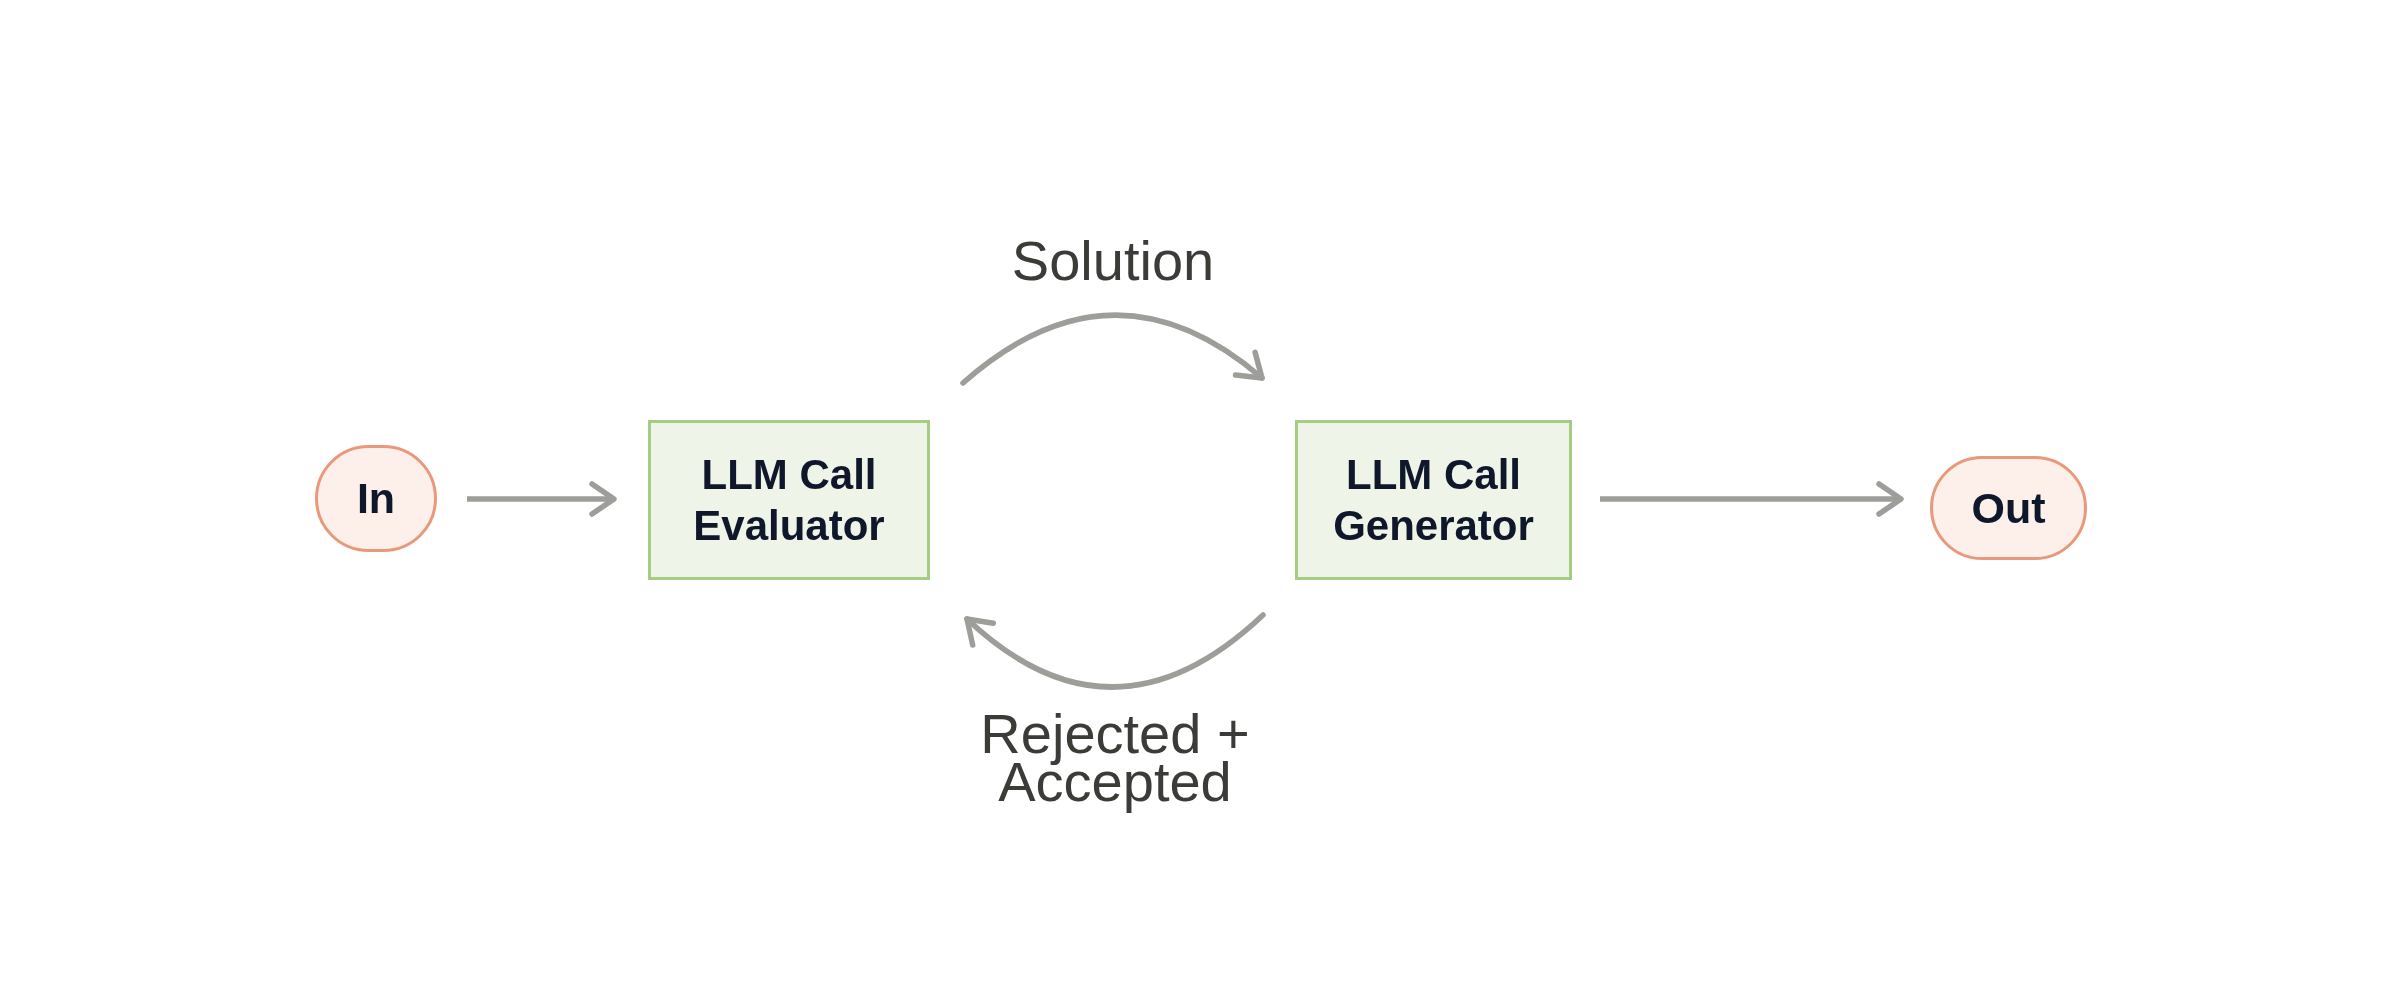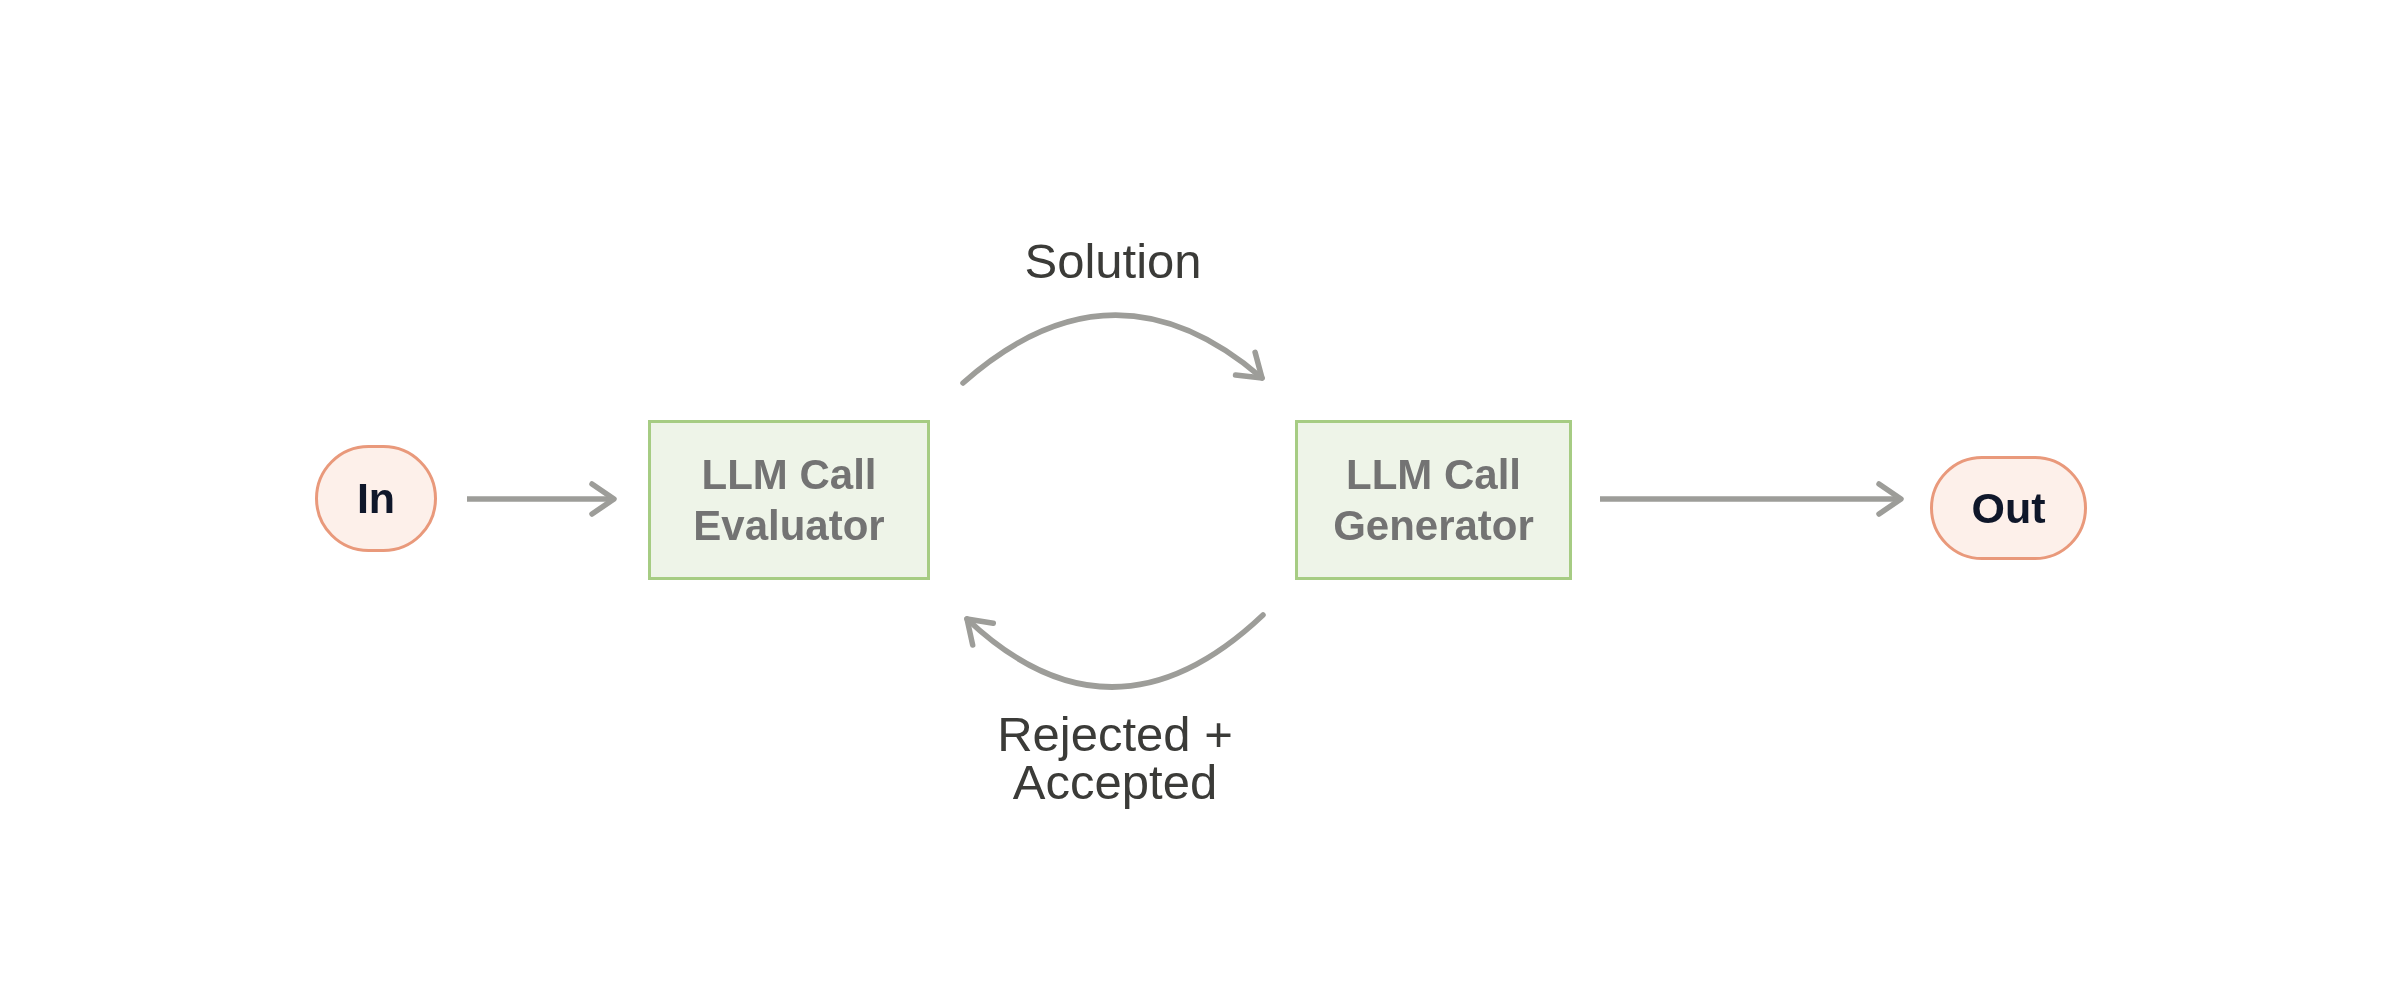--- a/index.html
+++ b/index.html
@@ -47,41 +47,41 @@
   .node-out {
     left: 1930px;
     top: 456px;
     width: 157px;
     height: 104px;
     border-radius: 52px;
   }
   .process {
     background: #eef4e8;
     border: 3px solid #a6cc83;
-    color: #737373;
+    color: #0f172a;
     font-weight: bold;
     font-size: 42px;
     line-height: 51px;
   }
   .node-generator {
     left: 648px;
     top: 420px;
     width: 282px;
     height: 160px;
   }
   .node-evaluator {
     left: 1295px;
     top: 420px;
     width: 277px;
     height: 160px;
   }
   .edge-label {
     position: absolute;
     color: #3b3b38;
-    font-size: 49px;
+    font-size: 56px;
     line-height: 48px;
     text-align: center;
     width: 440px;
   }
   .label-solution {
     left: 893px;
     top: 237px;
   }
   .label-accepted {
     left: 1531px;

